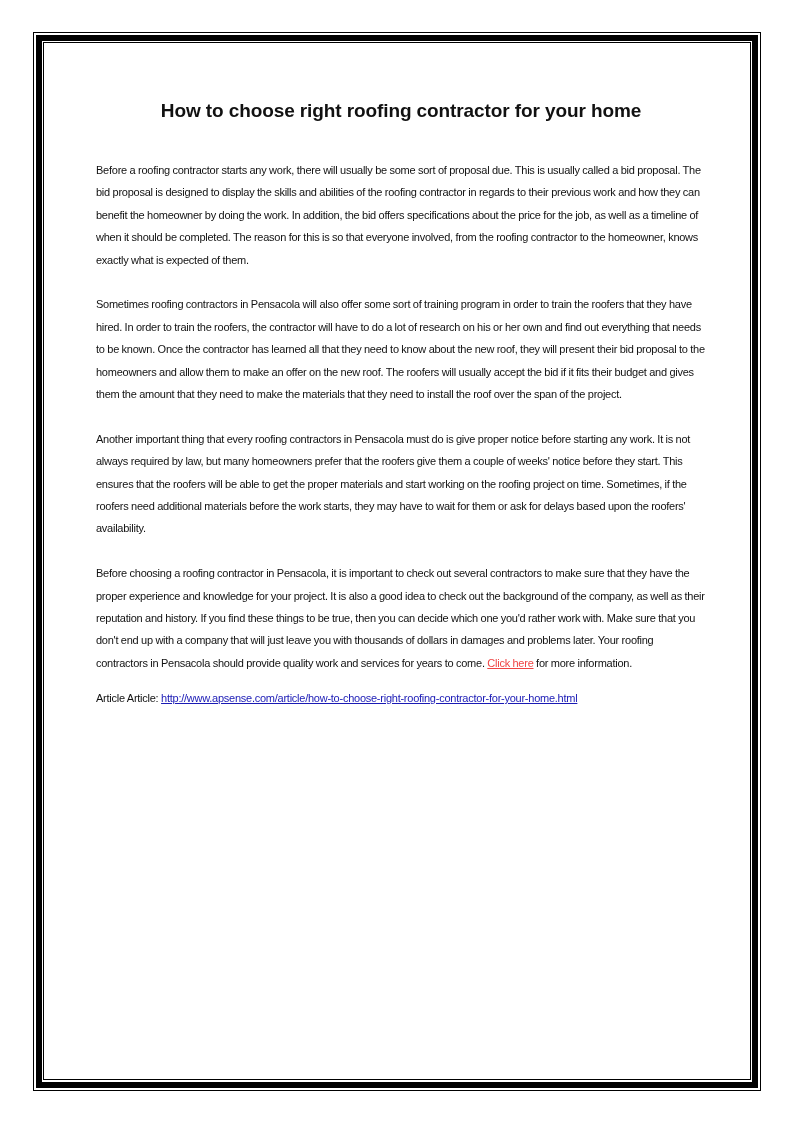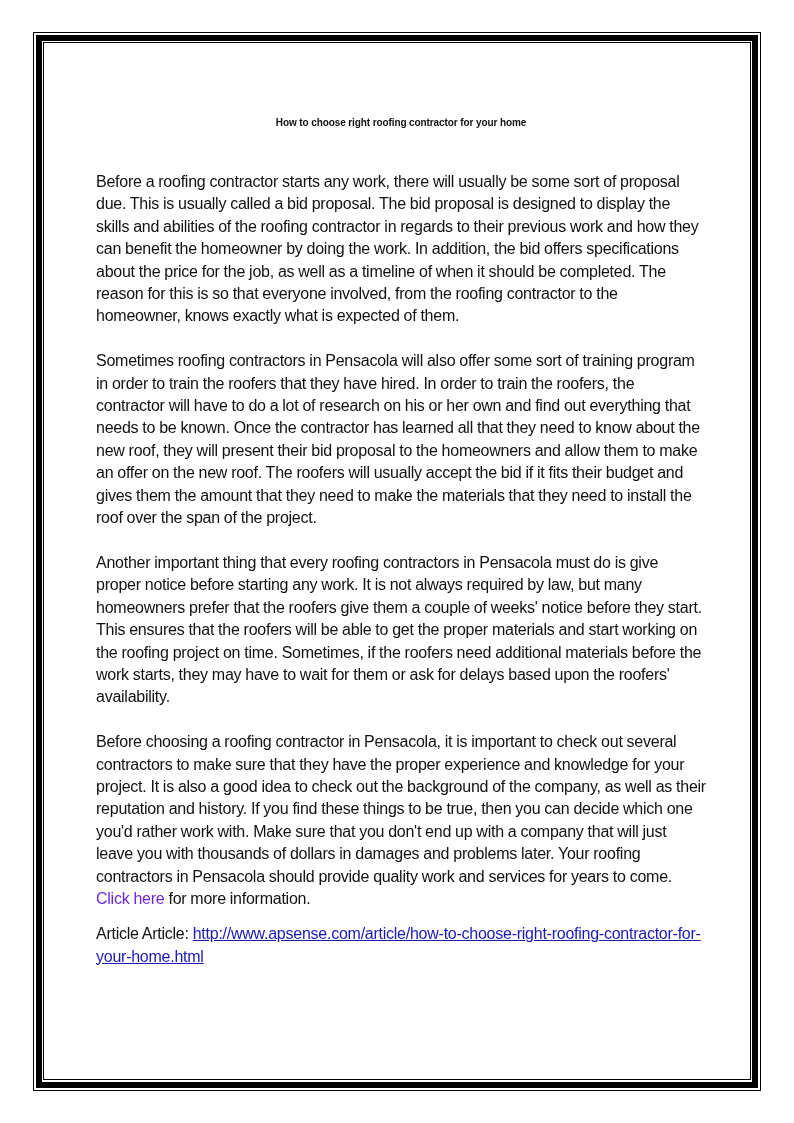--- a/index.html
+++ b/index.html
@@ -44,37 +44,38 @@
     }
     .content {
       position: absolute;
       left: 96px;
       top: 100px;
       width: 610px;
     }
     .title {
       text-align: center;
       font-weight: bold;
-      font-size: 10px;
+      font-size: 19px;
       line-height: 22px;
-      margin: 12px 0 37px 0;
+      margin: 0 0 37px 0;
       letter-spacing: -0.1px;
     }
     .para {
-      font-size: 16px;
+      font-size: 11px;
       line-height: 22.4px;
       margin: 0 0 22.4px 0;
       letter-spacing: -0.25px;
       word-spacing: -0.2px;
     }
     .para.last-body {
       margin-bottom: 13px;
     }
     .link-click {
-      color: #6d28d9;
+      color: #ef4444;
+      text-decoration: underline;
     }
     .link-source {
       color: #1a1ab5;
       text-decoration: underline;
       word-break: break-all;
     }
   </style>
 </head>
 <body>
 

